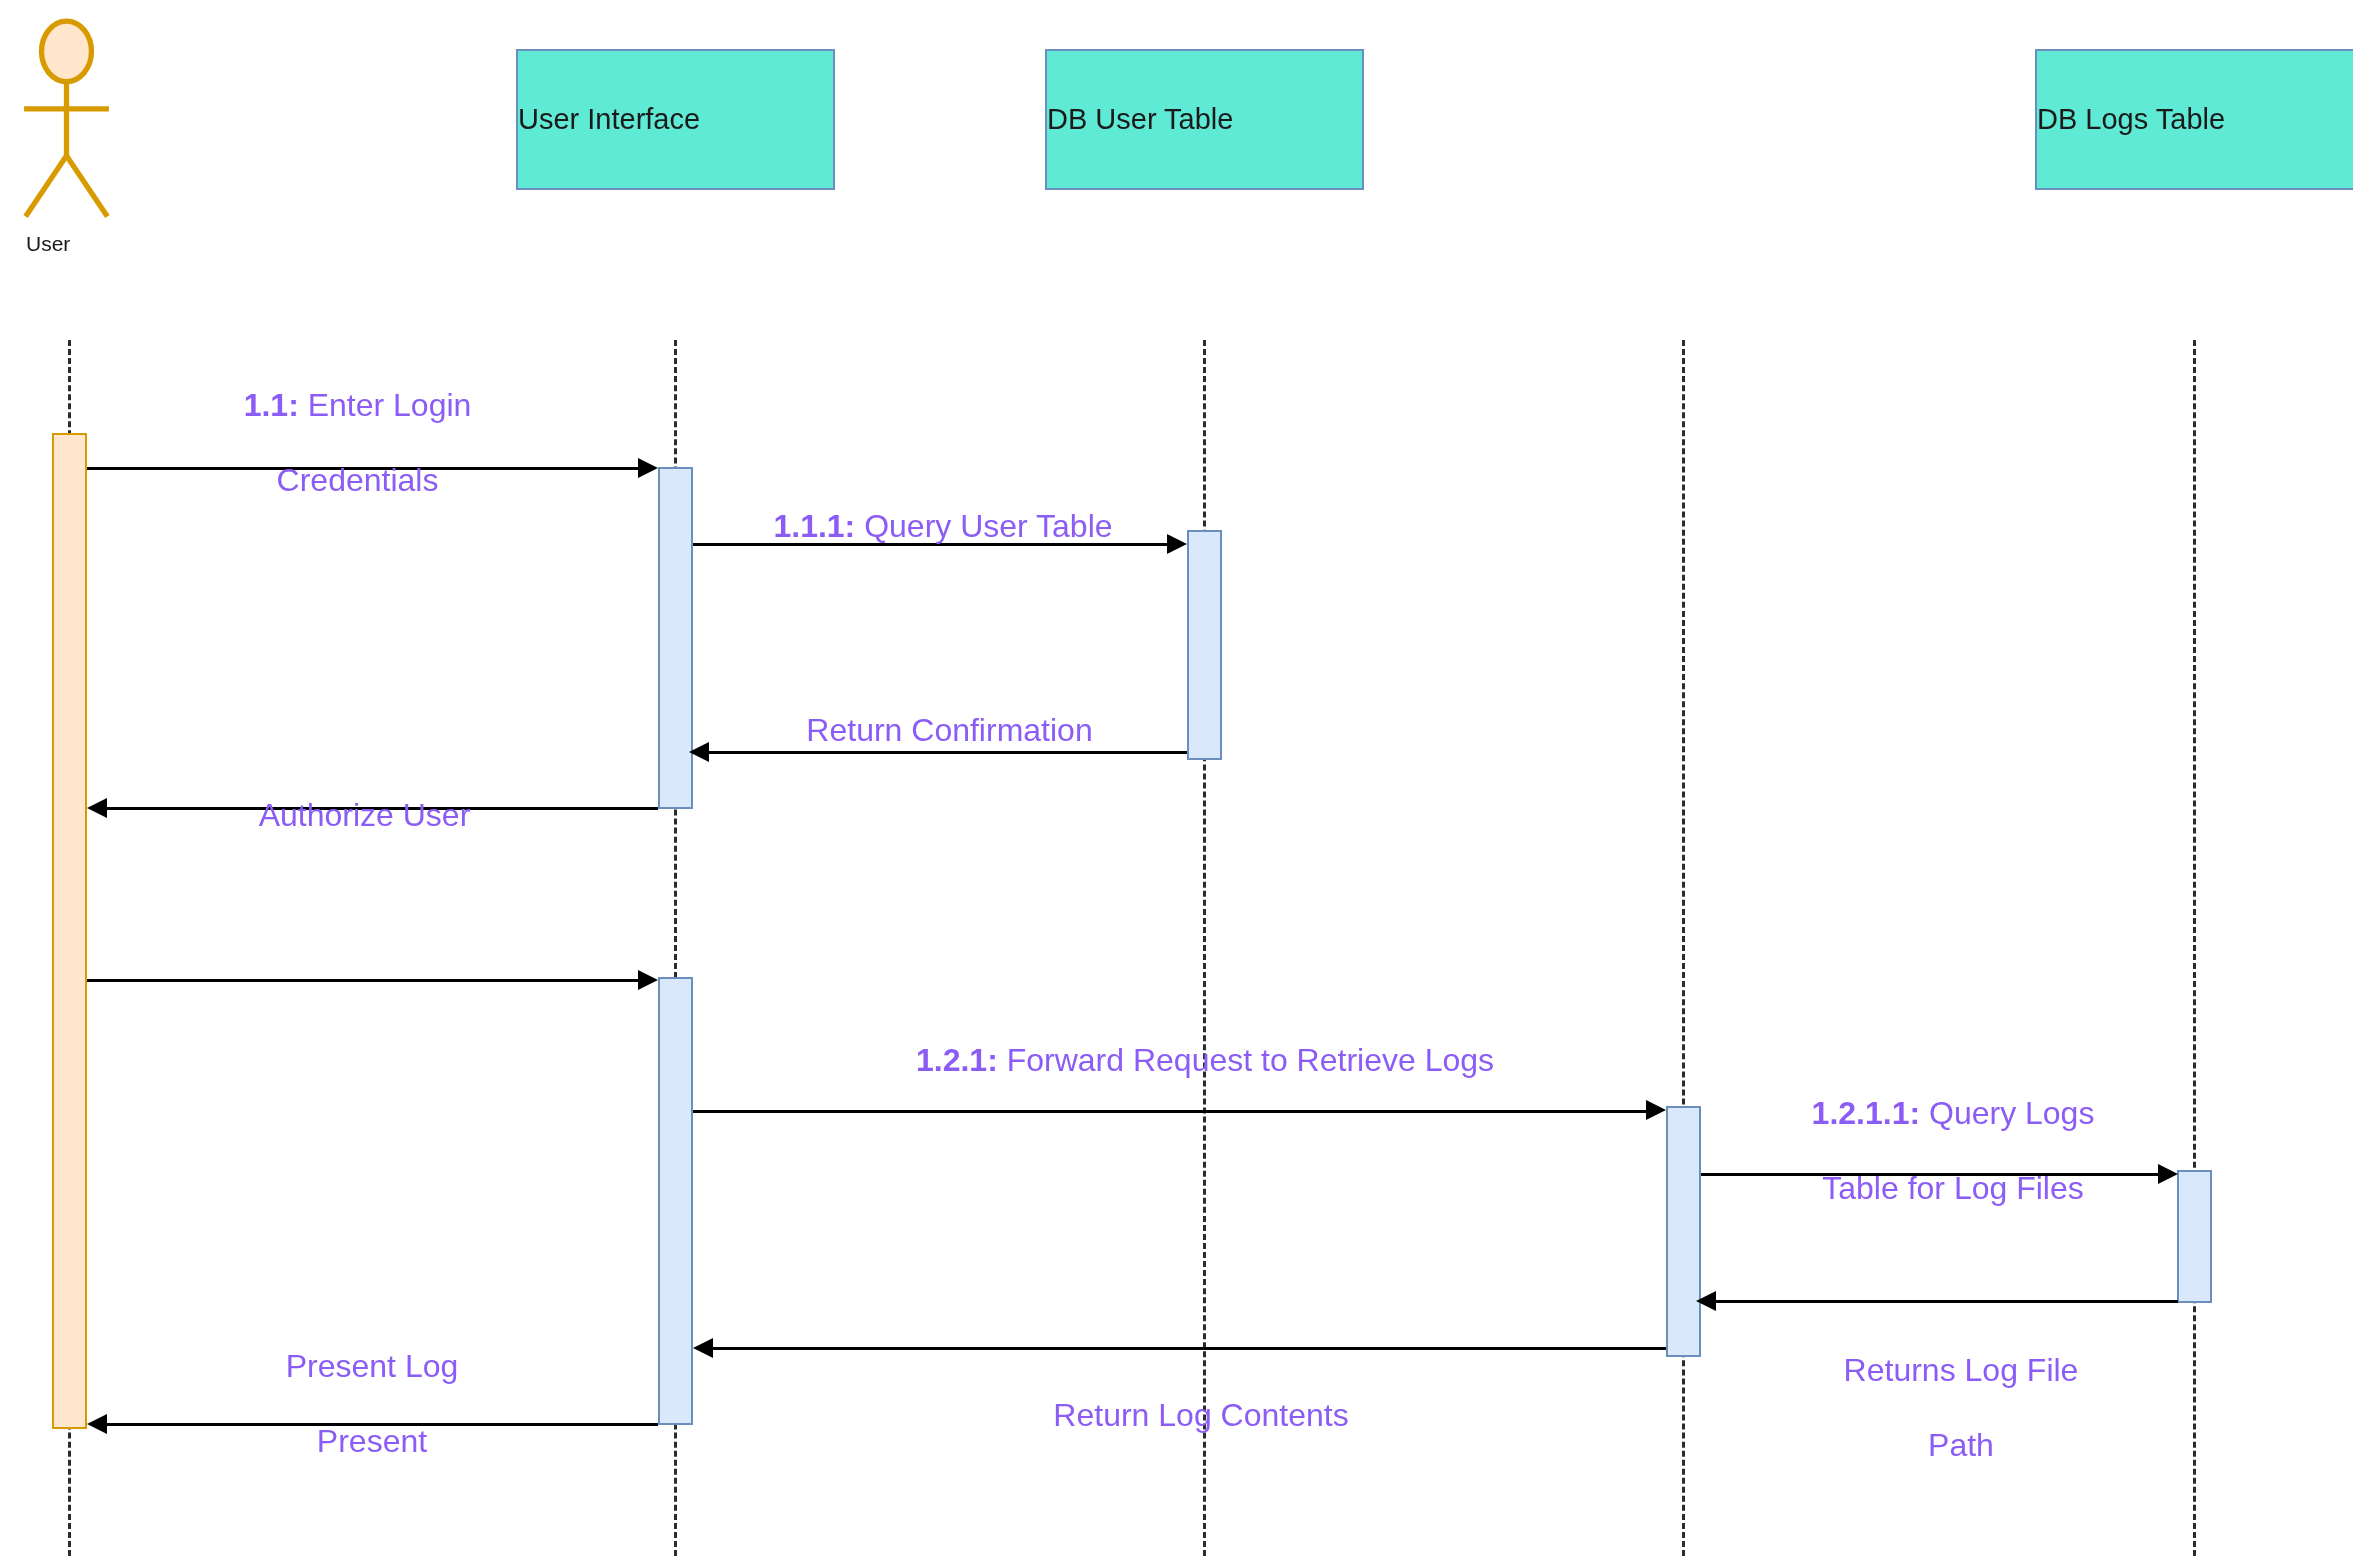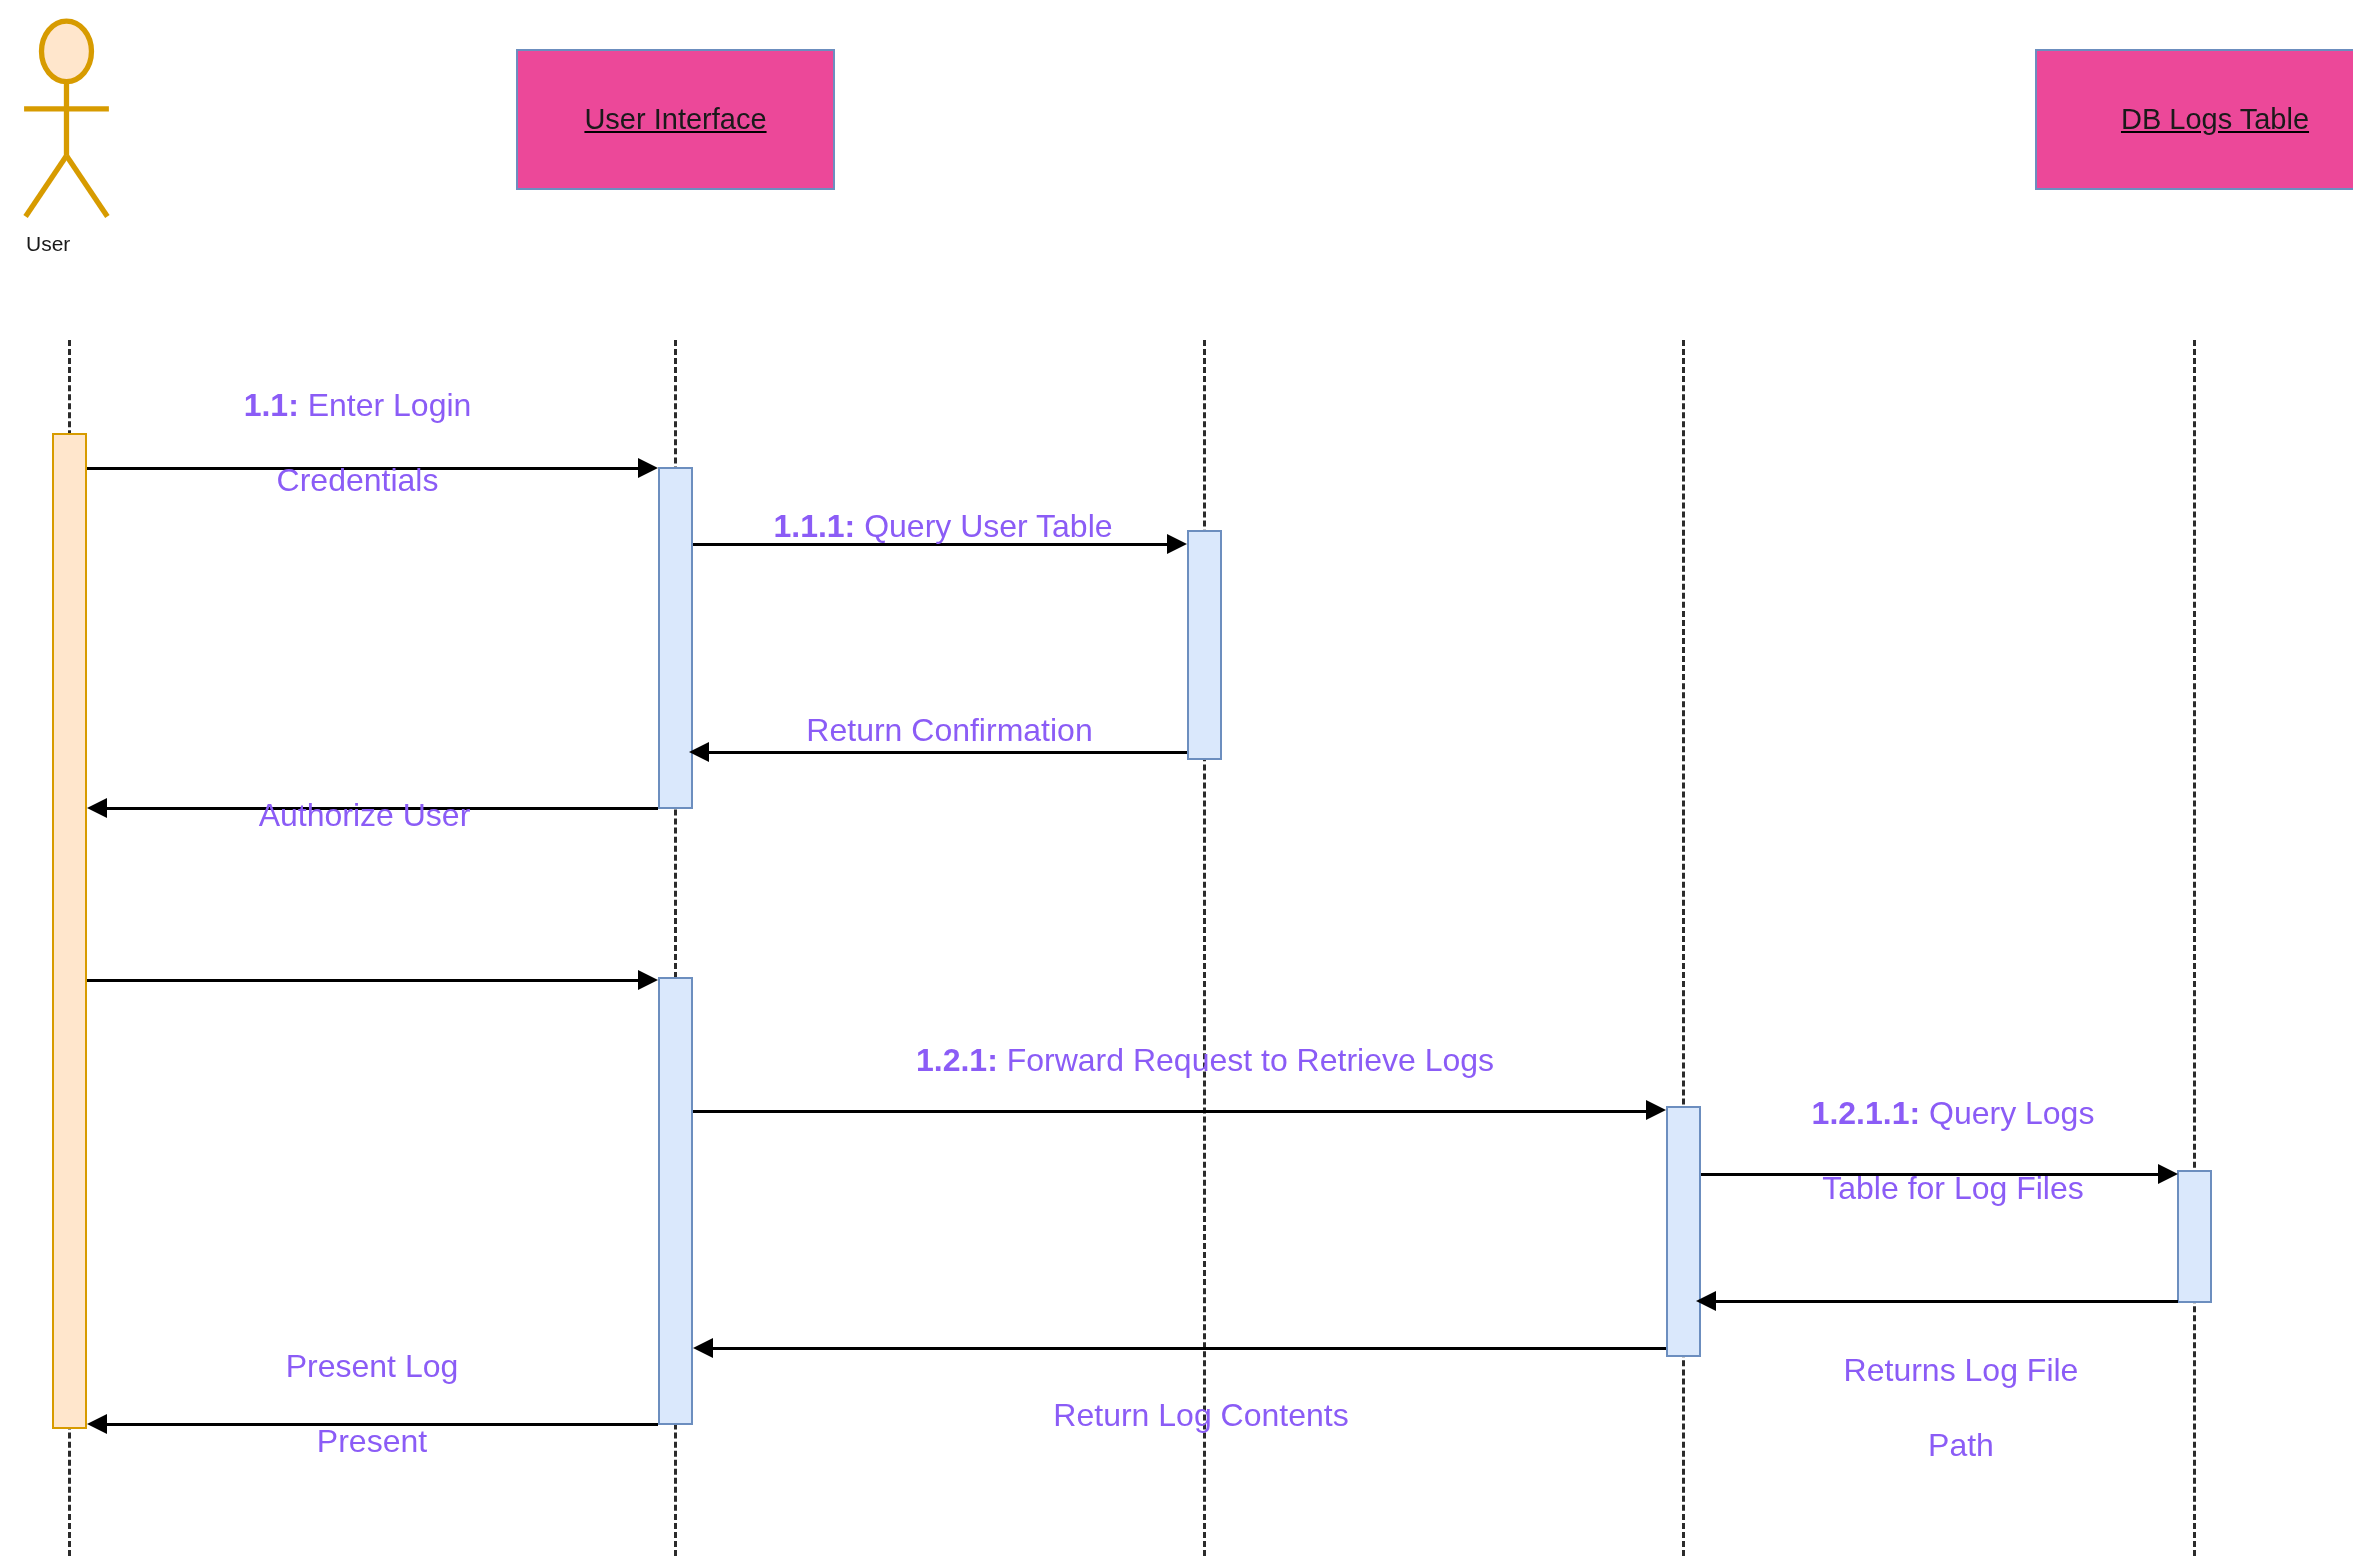--- a/index.html
+++ b/index.html
@@ -22,26 +22,24 @@
   .actor-label {
     position: absolute;
     font-size: 21px;
     color: #1a1a1a;
     white-space: nowrap;
   }
   
   .lifeline-head {
     position: absolute;
     box-sizing: border-box;
-    background: #ec4899;
+    background: #5eead4;
     border: 2.3px solid #6c8ebf;
     display: flex;
     align-items: center;
-    justify-content: center;
-    text-decoration: underline;
   }
   .lifeline-head-label {
     font-size: 29px;
     color: #1a1a1a;
     white-space: nowrap;
     text-align: center;
   }
   
   .lifeline {
     position: absolute;
@@ -103,20 +101,23 @@
       <line x1="68" y1="195" x2="14" y2="275" stroke="#d79b00" stroke-width="7"></line>
       <line x1="68" y1="195" x2="122" y2="275" stroke="#d79b00" stroke-width="7"></line>
     </svg>
   </div>
   <div class="actor-label" style="left:26px; top:232px;">User</div>
 
   <div class="lifeline-head" style="left:516px; top:49px; width:319px; height:141px;">
     <span class="lifeline-head-label">User Interface</span>
   </div>
 
+  <div class="lifeline-head" style="left:1045px; top:49px; width:319px; height:141px;">
+    <span class="lifeline-head-label">DB User Table</span>
+  </div>
 
 
   <div class="lifeline-head" style="left:2035px; top:49px; width:360px; height:141px;">
     <span class="lifeline-head-label">DB Logs Table</span>
   </div>
 
   <div class="lifeline" style="left:68px; top:340px; height:1216px;"></div>
   <div class="lifeline" style="left:674px; top:340px; height:1216px;"></div>
   <div class="lifeline" style="left:1203px; top:340px; height:1216px;"></div>
   <div class="lifeline" style="left:1682px; top:340px; height:1216px;"></div>

